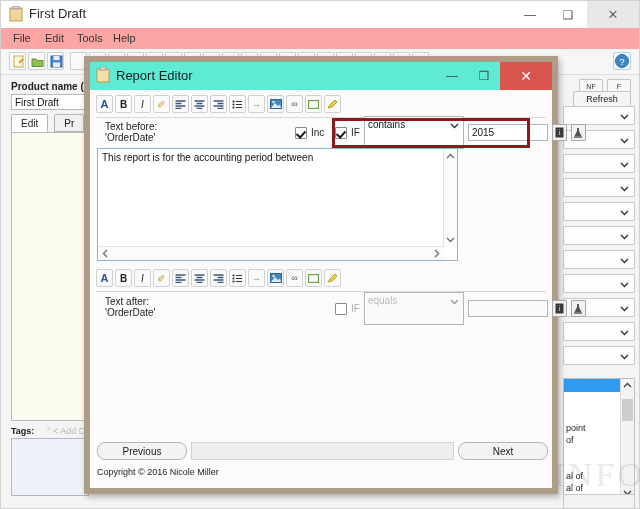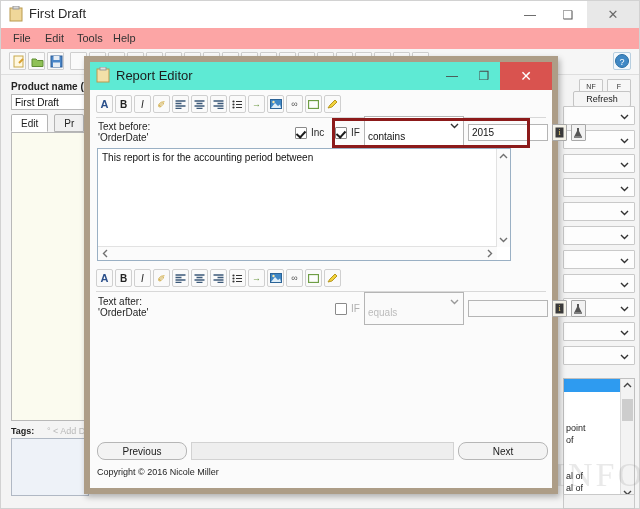--- a/index.html
+++ b/index.html
@@ -92,30 +92,30 @@
   .dlg-btn.close{width:52px;background:#d9534f;color:#ffffff;font-size:14px;}
 
   .dlg-body{position:absolute;left:0;top:28px;right:0;bottom:0;background:#fbfbfb;}
 
   .rtbar{position:absolute;left:6px;height:20px;display:flex;align-items:center;gap:2px;}
   .rtbtn{width:17px;height:18px;border:1px solid #d0d0d0;background:#fafafa;
     box-sizing:border-box;border-radius:2px;position:relative;
     display:flex;align-items:center;justify-content:center;font-size:10px;color:#222;}
   .rtdiv{position:absolute;left:6px;right:6px;height:1px;background:#d8d8d8;}
 
-  .seclabel{position:absolute;font-size:10px;color:#1d1d1d;line-height:11px;}
+  .seclabel{position:absolute;font-size:10px;color:#1d1d1d;line-height:11px;margin-left:7px;}
   .condrow{position:absolute;height:19px;display:flex;align-items:center;gap:4px;}
   .cbx{width:12px;height:12px;border:1px solid #8a8a8a;background:#ffffff;
     box-sizing:border-box;position:relative;border-radius:1px;}
   .cbx.checked:after{content:"";position:absolute;left:2px;top:1px;width:4px;height:7px;
     border:solid #1c1c1c;border-width:0 2px 2px 0;transform:rotate(42deg);}
   .lbl-sm{font-size:10px;color:#2a2a2a;}
   .lbl-sm.dim{color:#b0b0b0;}
   .selbox{width:100px;height:33px;border:1px solid #b5b5b5;background:#ffffff;
-    box-sizing:border-box;font-size:10px;color:#111;padding:12px 3px;line-height:15px;position:relative;}
+    box-sizing:border-box;font-size:10px;color:#111;padding:0 3px;line-height:15px;position:relative;}
   .selbox.dim{background:#fafafa;color:#bcbcbc;}
   .selbox .chev{position:absolute;right:4px;top:4px;width:9px;height:9px;}
   .valbox{width:80px;height:17px;border:1px solid #b5b5b5;background:#ffffff;
     box-sizing:border-box;font-size:10px;color:#111;padding:0 3px;line-height:15px;}
   .valbox.dim{background:#fafafa;}
   .iconbtn{width:15px;height:17px;border:1px solid #a8a8a8;background:#f4f2e8;
     box-sizing:border-box;display:flex;align-items:center;justify-content:center;border-radius:1px;}
   .iconbtn.plain{background:#f2f2f2;}
 
   .redbox{position:absolute;border:3px solid #8c1a1a;box-sizing:border-box;pointer-events:none;}
@@ -428,21 +428,21 @@
         <div class="iconbtn plain">
           <svg width="10" height="11" viewBox="0 0 10 11">
               <path d="M4 1 h2 v3 l2.5 5 h-7 L4 4 z" fill="#555"></path>
               <path d="M1 10 h8" stroke="#333" stroke-width="1.2"></path>
             </svg>
         </div>
       </div>
 
       <div class="redbox" style="left:242px;top:28px;width:198px;height:30px"></div>
 
-      <div class="ta" style="left:7px;top:58px;width:414px;height:113px">
+      <div class="ta" style="left:7px;top:58px;width:361px;height:113px">
         <div class="content">This report is for the accounting period between</div>
         <div class="vsb">
           <svg class="sb-arrow" style="left:2px;top:3px" viewBox="0 0 9 9">
               <path d="M1 6 L4.5 2.5 L8 6" stroke="#707070" stroke-width="1.4" fill="none"></path>
             </svg>
           <svg class="sb-arrow" style="left:2px;bottom:3px" viewBox="0 0 9 9">
               <path d="M1 3 L4.5 6.5 L8 3" stroke="#707070" stroke-width="1.4" fill="none"></path>
             </svg>
         </div>
         <div class="hsb">

